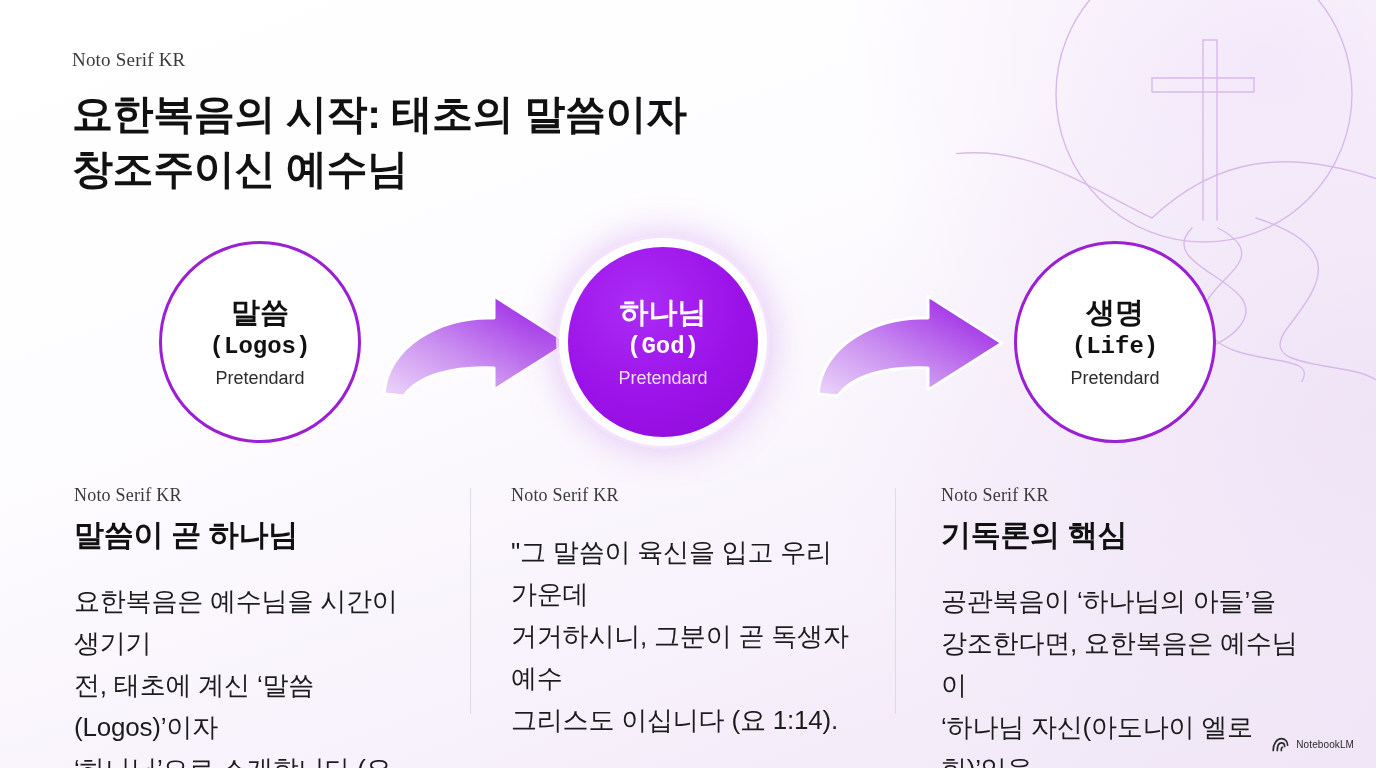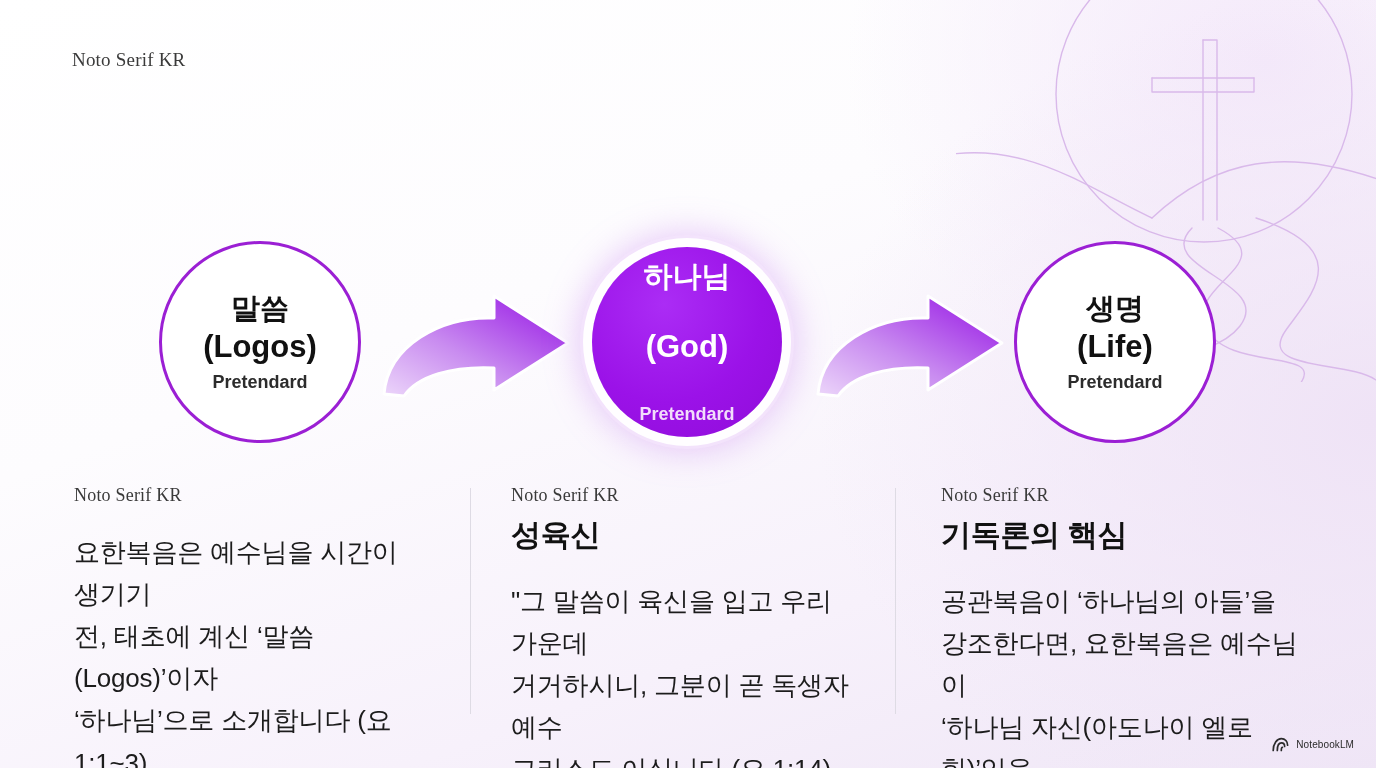--- a/index.html
+++ b/index.html
@@ -96,38 +96,39 @@
       0 0 34px 14px rgba(197,126,240,0.40);
   }
 
   .node .kr {
     font-size: 29px;
     font-weight: 700;
     color: #111111;
     line-height: 1.18;
   }
   .node .en {
-    font-size: 31px;
+    font-size: 24px;
     font-weight: 700;
     color: #111111;
     line-height: 1.18;
     margin-top: 4px;
+    font-family: Liberation Mono, monospace;
   }
   .node .sub {
     font-size: 18px;
-    font-weight: 700;
+    font-weight: 400;
     color: #2c2c2c;
     margin-top: 7px;
   }
   .node.filled .kr,
   .node.filled .en { color: #ffffff; }
   .node.filled .sub { color: #f2dcfb; }
 
   #node-logos { left: 159px; top: 11px; }
-  #node-god   { left: 592px; top: 17px; gap: 32px; }
+  #node-god   { left: 568px; top: 17px; }
   #node-life  { left: 1014px; top: 11px; }
 
   .arrow { position: absolute; }
   #arrow-1 { left: 378px; top: 60px; }
   #arrow-2 { left: 812px; top: 60px; }
 
   
   #columns {
     position: absolute;
     left: 0;
@@ -209,20 +210,22 @@
       </g>
 
       <path d="M236 246 C 196 286, 318 300, 284 344 C 252 386, 150 370, 172 402"></path>
       <path d="M262 246 C 330 282, 228 302, 250 346 C 272 390, 370 366, 344 402"></path>
       <path d="M300 236 C 400 268, 356 312, 330 348 C 300 390, 392 378, 420 398"></path>
     </g>
   </svg>
 
   <div id="header">
     <div class="font-tag">Noto Serif KR</div>
+    <div id="title">요한복음의 시작: 태초의 말씀이자
+창조주이신 예수님</div>
   </div>
 
   <div id="diagram">
 
     <div id="node-logos" class="node outline">
       <div class="kr">말씀</div>
       <div class="en">(Logos)</div>
       <div class="sub">Pretendard</div>
     </div>
 
@@ -261,28 +264,28 @@
     </div>
   </div>
 
   <div id="columns">
 
     <div class="divider" id="divider-1"></div>
     <div class="divider" id="divider-2"></div>
 
     <div class="col" id="col-0">
       <div class="font-tag">Noto Serif KR</div>
+      <h3>말씀이 곧 하나님</h3>
       <p>요한복음은 예수님을 시간이 생기기
 전, 태초에 계신 ‘말씀(Logos)’이자
 ‘하나님’으로 소개합니다 (요 1:1~3).</p>
     </div>
 
     <div class="col" id="col-1">
       <div class="font-tag">Noto Serif KR</div>
-      <h3>성육신</h3>
       <p>"그 말씀이 육신을 입고 우리 가운데
 거거하시니, 그분이 곧 독생자 예수
 그리스도 이십니다 (요 1:14).</p>
     </div>
 
     <div class="col" id="col-2">
       <div class="font-tag">Noto Serif KR</div>
       <h3>기독론의 핵심</h3>
       <p>공관복음이 ‘하나님의 아들’을
 강조한다면, 요한복음은 예수님이

